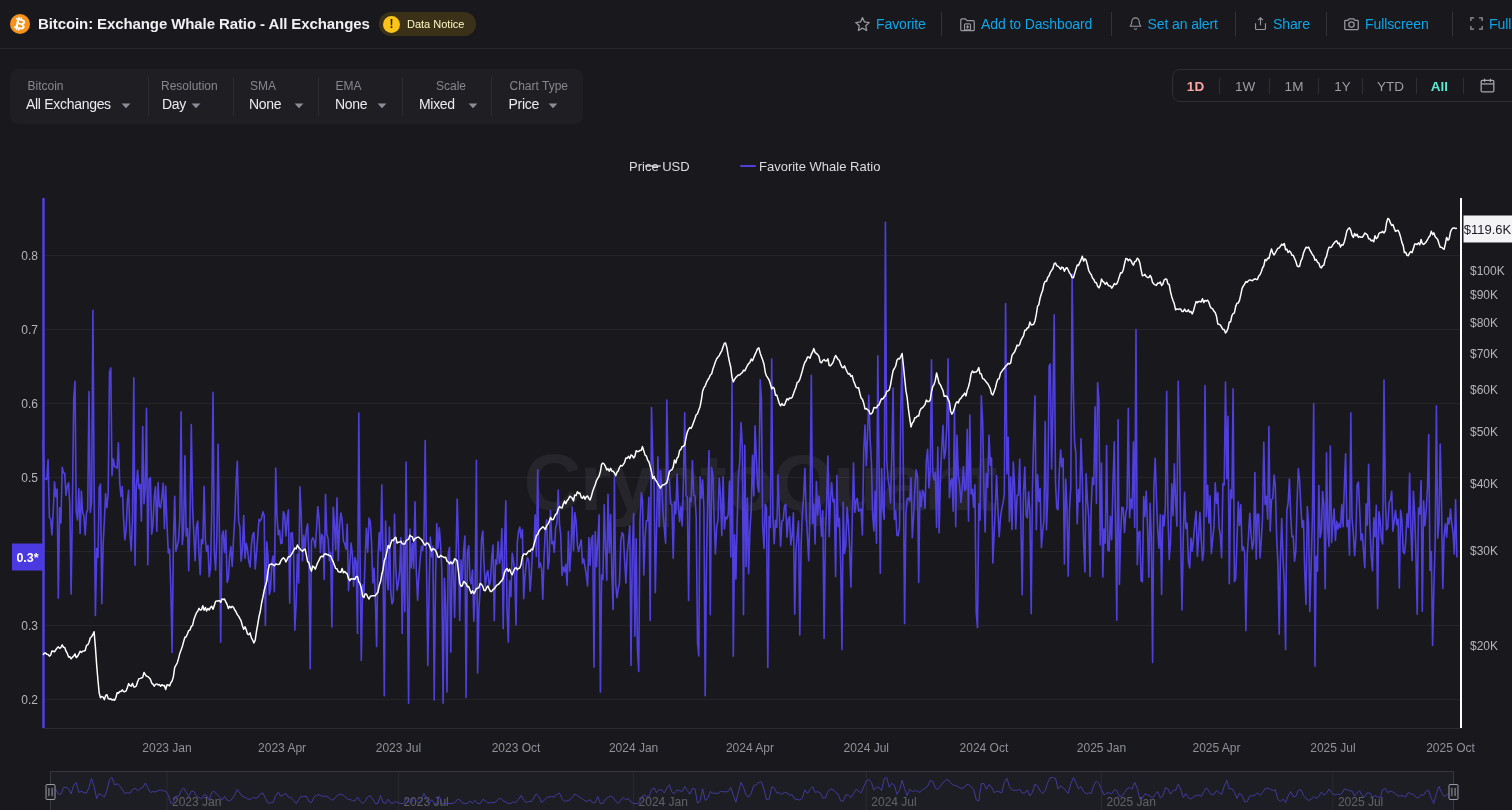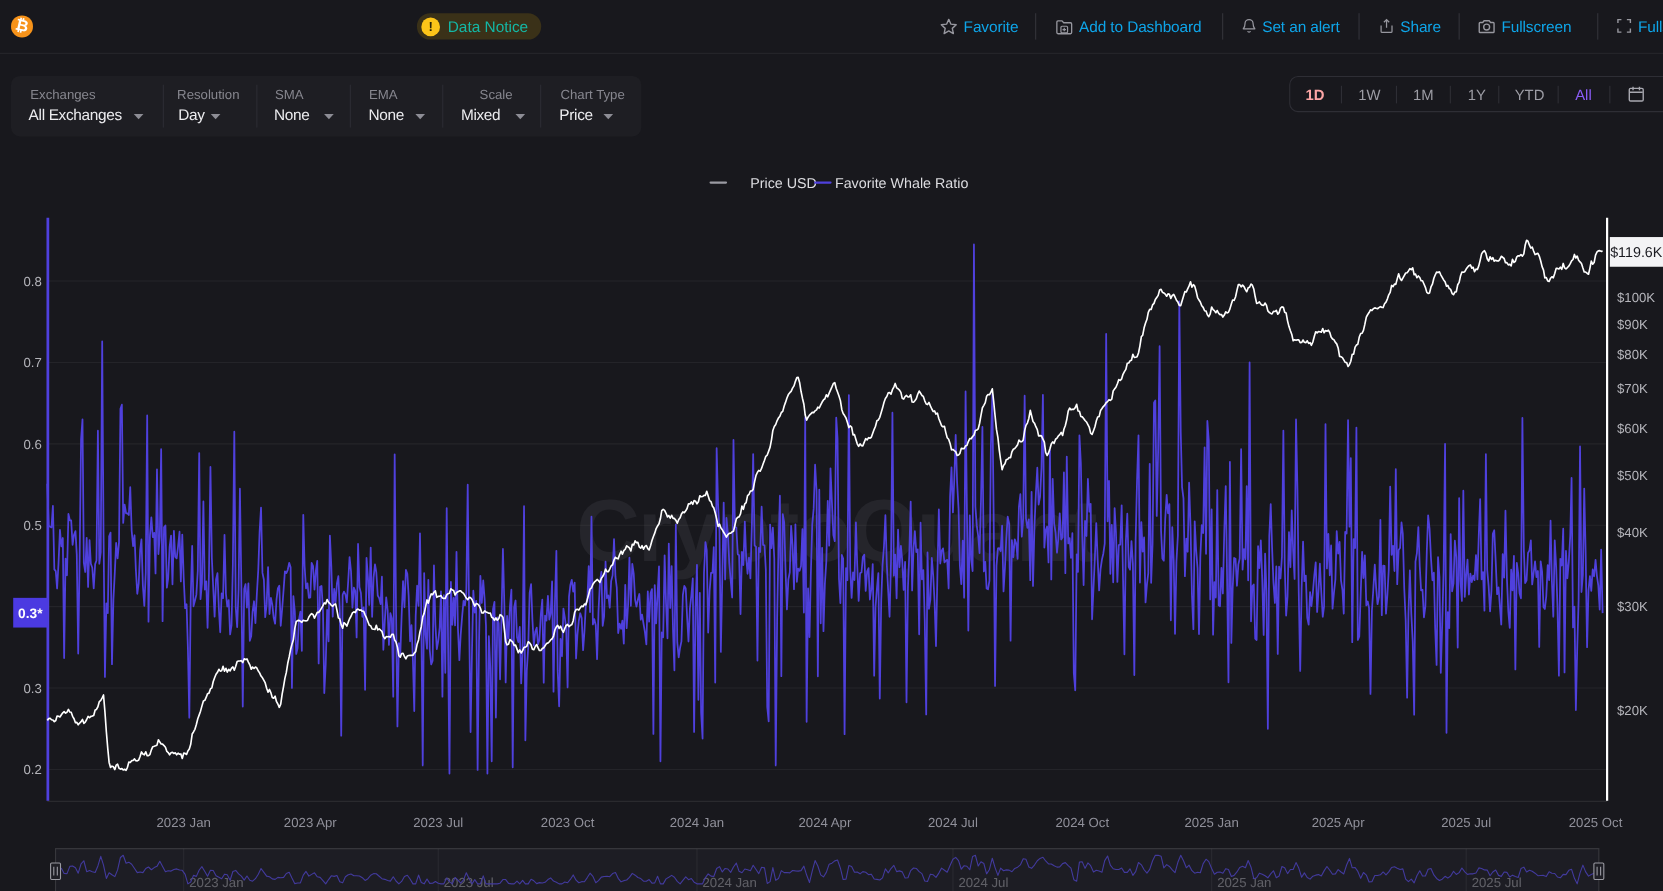--- a/index.html
+++ b/index.html
@@ -1,34 +1,34 @@
 <!DOCTYPE html>
 <html><head><meta charset="utf-8"><style>
 *{margin:0;padding:0;box-sizing:border-box}
 html,body{width:1512px;height:810px;overflow:hidden;background:#18181d;font-family:"Liberation Sans",sans-serif;position:relative}
 .hdr{position:absolute;top:0;left:0;width:1512px;height:48.5px;border-bottom:1px solid #26262c}
 .btc{position:absolute;left:10px;top:14px;width:20px;height:20px;border-radius:50%;background:#f7931a;color:#fff;display:flex;align-items:center;justify-content:center}
 .btc span{font-size:14.5px;font-weight:bold;transform:rotate(13deg);display:block}
 .title{position:absolute;left:38px;top:15px;font-size:15px;font-weight:bold;color:#f0f0f2;letter-spacing:-0.1px}
 .badge{position:absolute;left:379px;top:12px;height:24px;background:#3a3118;border-radius:12px;display:flex;align-items:center;padding:0 12px 0 4px;gap:7px}
 .badge .ic2{width:17px;height:17px;border-radius:50%;background:#fcc419;color:#2b2408;display:flex;align-items:center;justify-content:center;font-weight:bold;font-size:12px}
-.badge .bt{font-size:14px;color:#14b8a6}
+.badge .bt{font-size:11px;color:#fef9c3}
 .aicon{position:absolute;top:15px}
 .atext{position:absolute;top:15.5px;font-size:14px;color:#0ea5e9;white-space:nowrap;letter-spacing:-0.1px}
 .asep{position:absolute;top:12px;width:1px;height:24px;background:#33333a}
 .panel{position:absolute;left:10px;top:69px;width:573px;height:55px;background:#1e1e23;border-radius:8px}
 .lab{position:absolute;top:10px;font-size:12px;color:#87878f;white-space:nowrap}
 .val{position:absolute;top:27px;font-size:14px;font-weight:normal;color:#ececef;white-space:nowrap;letter-spacing:-0.3px}
 .car{position:absolute;top:34px}
 .pdiv{position:absolute;top:8px;width:1px;height:39px;background:#2c2c33}
 .rangebox{position:absolute;left:1172px;top:69px;width:360px;height:33px;border:1px solid #2e2e35;border-radius:8px}
 .rb{position:absolute;top:0;height:33px;line-height:33px;transform:translateX(-50%);font-size:13.5px}
 .roff{color:#9d9da5}
 .ron{color:#fca5a5;font-weight:bold}
-.rall{color:#8b5cf6;font-weight:normal}
+.rall{color:#5eead4;font-weight:bold}
 .rsep{position:absolute;top:8px;width:1px;height:16px;background:#2e2e35}
 .rcal{position:absolute;left:305px;top:6px}
 .legend{position:absolute;top:0;left:0}
 .sw{position:absolute;top:164.5px;width:15.5px;height:2.6px;border-radius:2px}
 .ltext{position:absolute;top:159px;font-size:13px;color:#dcdce0;white-space:nowrap}
 .chart{position:absolute;left:0;top:0}
 .ax{font-family:"Liberation Sans",sans-serif;font-size:12px;fill:#b4b4ba}
 .ax2{font-family:"Liberation Sans",sans-serif;font-size:12px;fill:#90909a}
 </style></head><body>
 <svg class="chart" width="1512" height="810" viewBox="0 0 1512 810">
@@ -95,20 +95,21 @@
 <line x1="48.9" x2="48.9" y1="788" y2="796" stroke="#9a9aa2" stroke-width="1"></line>
 <line x1="52.1" x2="52.1" y1="788" y2="796" stroke="#9a9aa2" stroke-width="1"></line>
 <rect x="1449.0" y="784.5" width="9" height="15" rx="1" fill="#1e1e25" stroke="#9a9aa2" stroke-width="1"></rect>
 <line x1="1451.9" x2="1451.9" y1="788" y2="796" stroke="#9a9aa2" stroke-width="1"></line>
 <line x1="1455.1" x2="1455.1" y1="788" y2="796" stroke="#9a9aa2" stroke-width="1"></line>
 </svg>
 <div class="hdr">
 <div class="btc">
       <span>₿</span>
     </div>
+<div class="title">Bitcoin: Exchange Whale Ratio - All Exchanges</div>
 <div class="badge">
       <div class="ic2">!</div>
       <div class="bt">Data Notice</div>
     </div>
 <div class="aicon" style="left:853px"><svg viewBox="0 0 24 24" width="19" height="19">
         <path d="M12.00 3.30L14.53 8.82L20.56 9.52L16.09 13.63L17.29 19.58L12.00 16.60L6.71 19.58L7.91 13.63L3.44 9.52L9.47 8.82z" fill="none" stroke="#97979f" stroke-width="1.6" stroke-linejoin="round"></path>
       </svg></div>
     <div class="atext" style="left:876px">Favorite</div>
     <div class="aicon" style="left:958px"><svg viewBox="0 0 24 24" width="19" height="19">
         <path d="M3.5 18.5V6.3a1.3 1.3 0 0 1 1.3-1.3h4.6l2 2.2h7.8a1.3 1.3 0 0 1 1.3 1.3v10a1.3 1.3 0 0 1-1.3 1.3H4.8a1.3 1.3 0 0 1-1.3-1.3z" fill="none" stroke="#97979f" stroke-width="1.5"></path>
@@ -135,21 +136,21 @@
         <path d="M4 8.5V4h4.5M15.5 4H20v4.5M20 15.5V20h-4.5M8.5 20H4v-4.5" fill="none" stroke="#97979f" stroke-width="1.8"></path>
       </svg></div>
     <div class="atext" style="left:1489px">Fullscreen</div>
     <div class="asep" style="left:941px"></div>
     <div class="asep" style="left:1110.5px"></div>
     <div class="asep" style="left:1235px"></div>
     <div class="asep" style="left:1325.5px"></div>
     <div class="asep" style="left:1451.5px"></div>
 </div>
 <div class="panel">
-    <div class="lab" style="left:17.5px">Exchanges</div>
+    <div class="lab" style="left:17.5px">Bitcoin</div>
     <div class="val" style="left:16px">All Exchanges</div>
     <svg class="car" style="left:110.5px" viewBox="0 0 10 6" width="10" height="6">
       <path d="M0.6 0.6L5 5.3L9.4 0.6z" fill="#8d8d95"></path>
     </svg>
     <div class="lab" style="left:151px">Resolution</div>
     <div class="val" style="left:152px">Day</div>
     <svg class="car" style="left:180.5px" viewBox="0 0 10 6" width="10" height="6">
       <path d="M0.6 0.6L5 5.3L9.4 0.6z" fill="#8d8d95"></path>
     </svg>
     <div class="lab" style="left:240px">SMA</div>
@@ -192,15 +193,15 @@
     <div class="rsep" style="left:243px"></div>
     <div class="rsep" style="left:289.5px"></div>
     <div class="rcal"><svg viewBox="0 0 24 24" width="19" height="19">
         <rect x="4" y="5.5" width="16" height="14.5" rx="1.5" fill="none" stroke="#a8a8b0" stroke-width="1.6"></rect>
         <path d="M4.6 10h14.8" stroke="#a8a8b0" stroke-width="1.6"></path>
         <path d="M8.3 3.5v4M15.7 3.5v4" stroke="#a8a8b0" stroke-width="1.6"></path>
       </svg></div>
   </div>
 <div class="legend">
 <div class="sw" style="left:645px;background:#9a9aa2"></div>
-    <div class="ltext" style="left:682px">Price USD</div>
+    <div class="ltext" style="left:629px">Price USD</div>
 <div class="sw" style="left:740px;background:#4f40dd"></div>
     <div class="ltext" style="left:759px">Favorite Whale Ratio</div>
 </div>
 </body></html>

